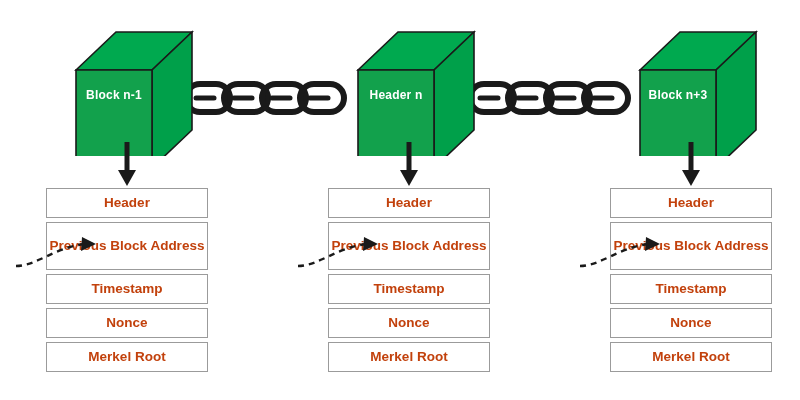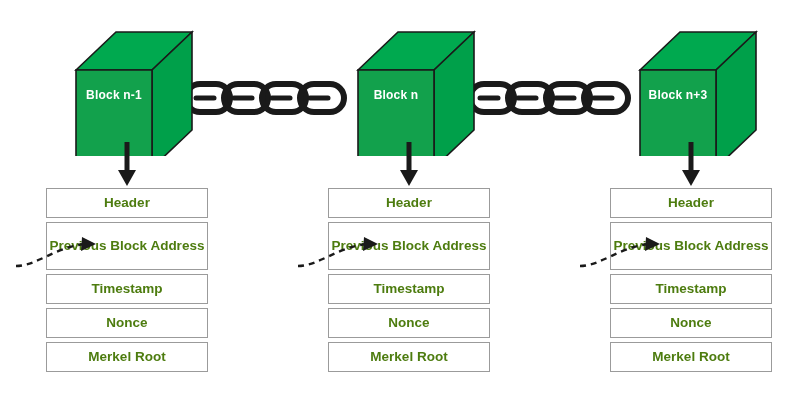--- a/index.html
+++ b/index.html
@@ -53,21 +53,21 @@
   
   .field-col {
     position: absolute;
     width: 162px;
   }
   .field-box {
     box-sizing: border-box;
     width: 162px;
     border: 1.5px solid #9b9b9b;
     background: #ffffff;
-    color: #4d7c0f;
+    color: #c2410c;
     font-size: 13.5px;
     font-weight: bold;
     text-align: center;
     display: flex;
     align-items: center;
     justify-content: center;
     line-height: 1.12;
     margin-bottom: 4px;
     position: relative;
   }
@@ -129,21 +129,21 @@
     </svg>
     <div class="cube-label" style="left:2px; width:76px;">Block n-1</div>
   </div>
 
   <div class="cube" style="left:356px; top:26px;">
     <svg viewBox="0 0 120 130" width="120" height="130">
       <polygon points="2,44 42,6 118,6 78,44" fill="#00a94f" stroke="#1a1a1a" stroke-width="1.6"></polygon>
       <polygon points="78,44 118,6 118,104 78,142" fill="#00a04a" stroke="#1a1a1a" stroke-width="1.6"></polygon>
       <polygon points="2,44 78,44 78,142 2,142" fill="#12a14c" stroke="#1a1a1a" stroke-width="1.6"></polygon>
     </svg>
-    <div class="cube-label" style="left:2px; width:76px;">Block n</div>
+    <div class="cube-label" style="left:2px; width:76px;">Header n</div>
   </div>
 
   <div class="cube" style="left:638px; top:26px;">
     <svg viewBox="0 0 120 130" width="120" height="130">
       <polygon points="2,44 42,6 118,6 78,44" fill="#00a94f" stroke="#1a1a1a" stroke-width="1.6"></polygon>
       <polygon points="78,44 118,6 118,104 78,142" fill="#00a04a" stroke="#1a1a1a" stroke-width="1.6"></polygon>
       <polygon points="2,44 78,44 78,142 2,142" fill="#12a14c" stroke="#1a1a1a" stroke-width="1.6"></polygon>
     </svg>
     <div class="cube-label" style="left:0px; width:80px;">Block n+3</div>
   </div>

